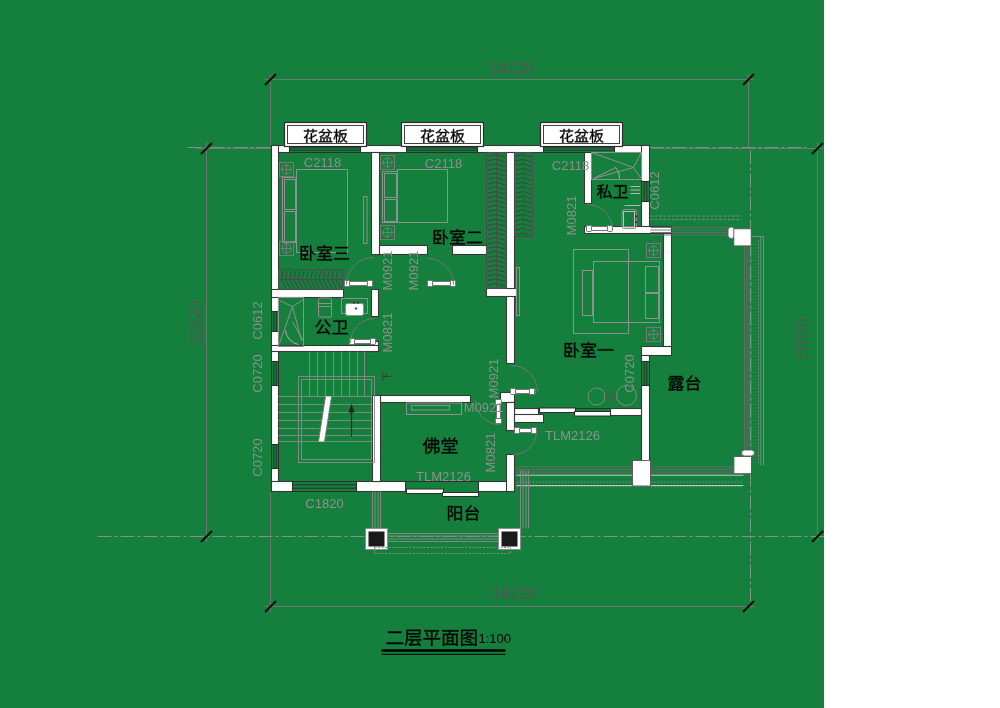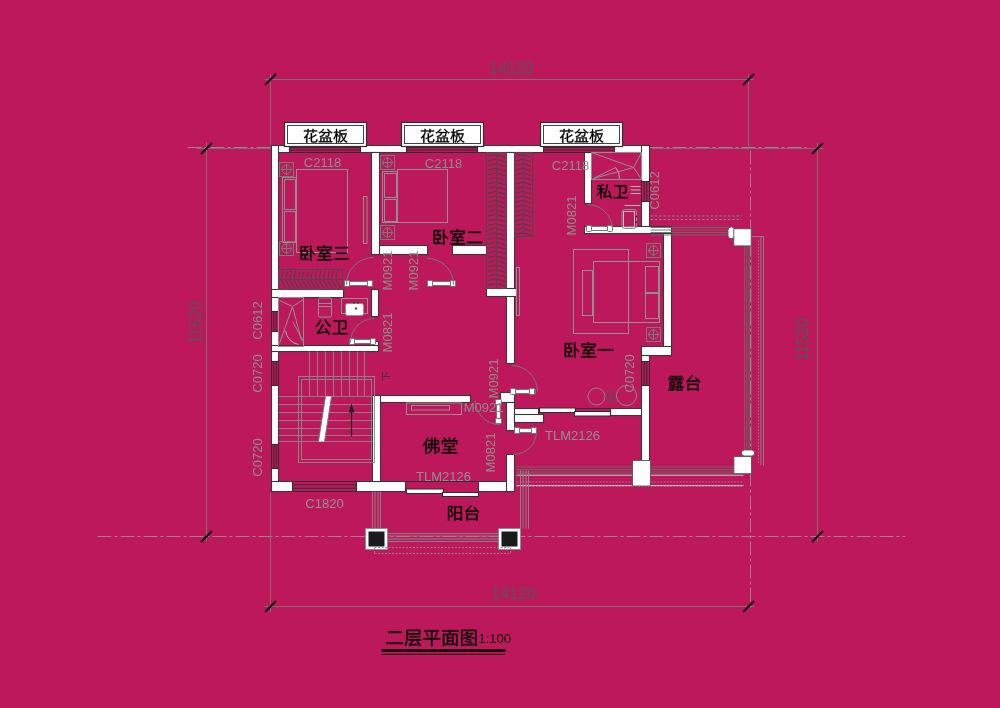--- a/index.html
+++ b/index.html
@@ -1,16 +1,16 @@
 <!DOCTYPE html>
 <html><head>
 <meta charset="utf-8">
 <style>
   html,body{margin:0;padding:0;background:#ffffff;}
-  .wrap{width:1000px;height:708px;position:relative;background:#be185d;overflow:hidden;}
+  .wrap{width:824px;height:708px;position:relative;background:#15803d;overflow:hidden;}
   svg{position:absolute;left:0;top:0;}
   text{font-family:"Liberation Sans", sans-serif;}
 </style>
 </head>
 <body>
 <div class="wrap">
 <svg width="1000" height="708" viewBox="0 0 1000 708">
 <defs>
 </defs>
 <g transform="translate(0.5,0.5)">

